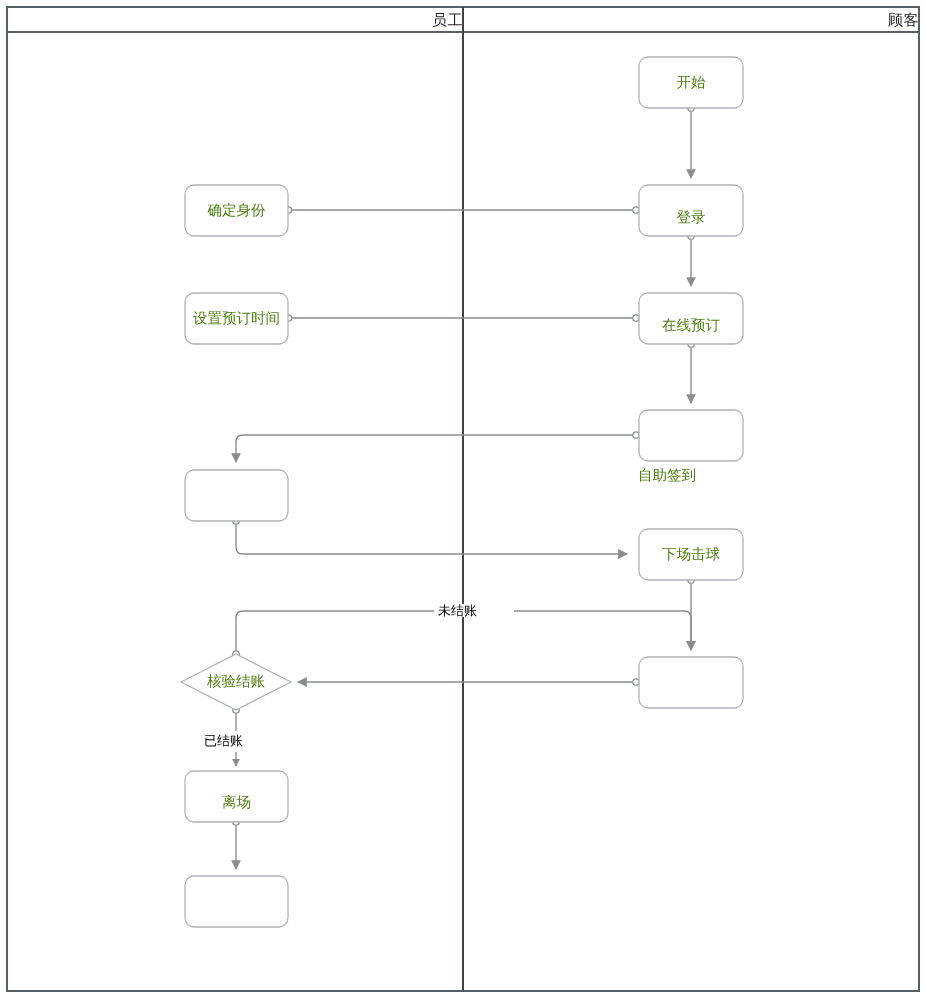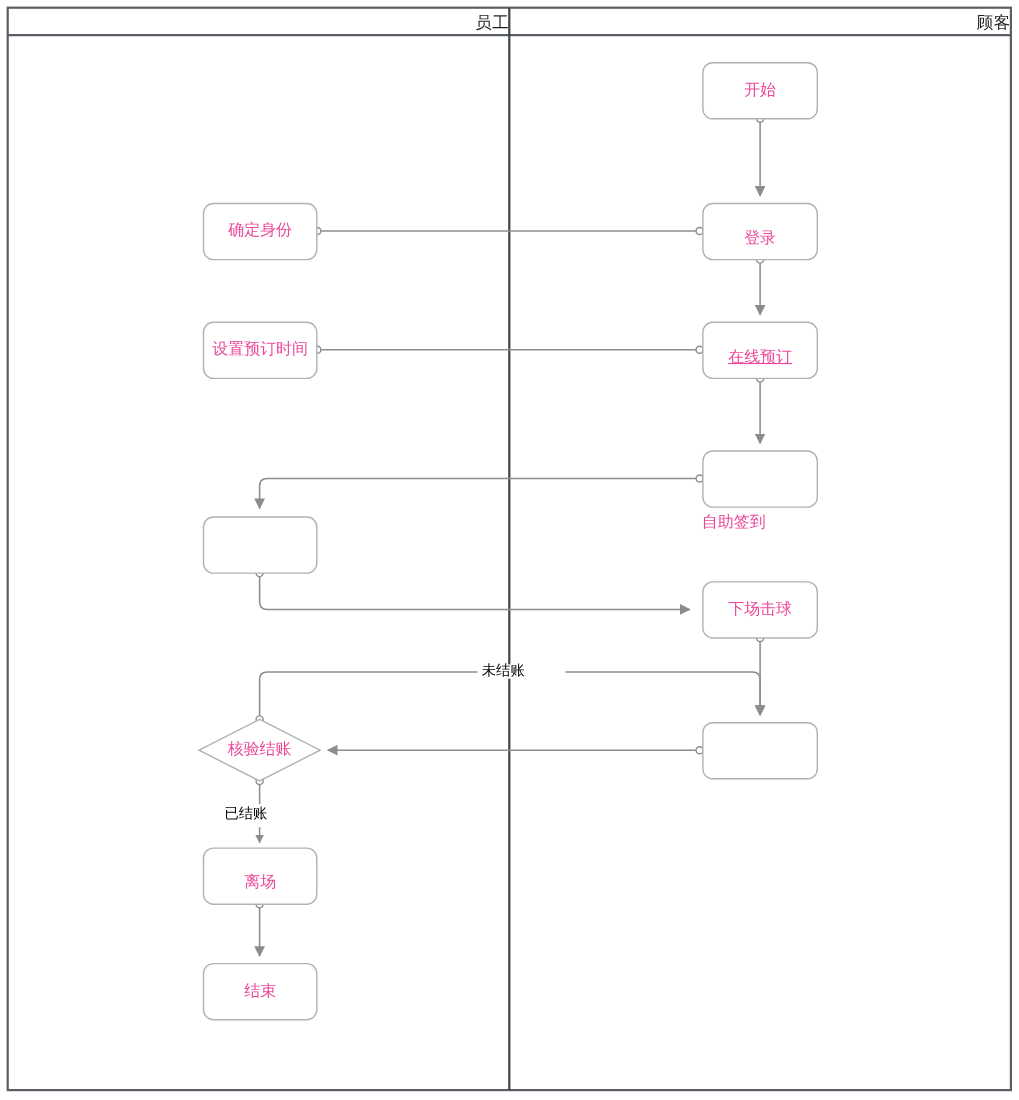--- a/index.html
+++ b/index.html
@@ -32,21 +32,21 @@
     line-height: 1;
     letter-spacing: 0.5px;
     white-space: nowrap;
   }
   .node-label {
     position: absolute;
     display: flex;
     align-items: center;
     justify-content: center;
     font-size: 14.5px;
-    color: #ec4899;
+    color: #4d7c0f;
     line-height: 1.1;
     white-space: nowrap;
     pointer-events: none;
   }
   .edge-label {
     position: absolute;
     font-size: 13px;
     color: #000000;
     background: #ffffff;
     padding: 0 4px;
@@ -156,26 +156,25 @@
       <rect x="185" y="771" width="103" height="51" rx="9" ry="9" fill="#ffffff" stroke="#b0b3b6" stroke-width="1.3"></rect>
       <rect x="185" y="876" width="103" height="51" rx="9" ry="9" fill="#ffffff" stroke="#b0b3b6" stroke-width="1.3"></rect>
     </g>
   </svg>
 
   <div class="lane-title" style="left:7px; top:13px; width:456px;">员工</div>
   <div class="lane-title" style="left:464px; top:13px; width:455px;">顾客</div>
 
   <div class="node-label" style="left:639px; top:57px;  width:104px; height:51px;">开始</div>
   <div class="node-label" style="left:639px; top:185px; width:104px; height:66px;">登录</div>
-  <div class="node-label" style="left:639px; top:293px; width:104px; height:66px;text-decoration:underline;">在线预订</div>
+  <div class="node-label" style="left:639px; top:293px; width:104px; height:66px;">在线预订</div>
   <div class="node-label" style="left:615px; top:410px; width:104px; height:51px;margin-top:40px;">自助签到</div>
   <div class="node-label" style="left:639px; top:529px; width:104px; height:51px;">下场击球</div>
 
   <div class="node-label" style="left:185px; top:185px; width:103px; height:51px;border-radius:16px;">确定身份</div>
   <div class="node-label" style="left:185px; top:293px; width:103px; height:51px;">设置预订时间</div>
   <div class="node-label" style="left:181px; top:654px; width:110px; height:56px;">核验结账</div>
   <div class="node-label" style="left:185px; top:771px; width:103px; height:63px;">离场</div>
-  <div class="node-label" style="left:185px; top:876px; width:103px; height:51px;">结束</div>
 
   <div class="edge-label" style="left:434px; top:604px; width:72px;">未结账</div>
   <div class="edge-label" style="left:200px; top:734px; width:72px;">已结账</div>
 
 </div>
 
 </body></html>

